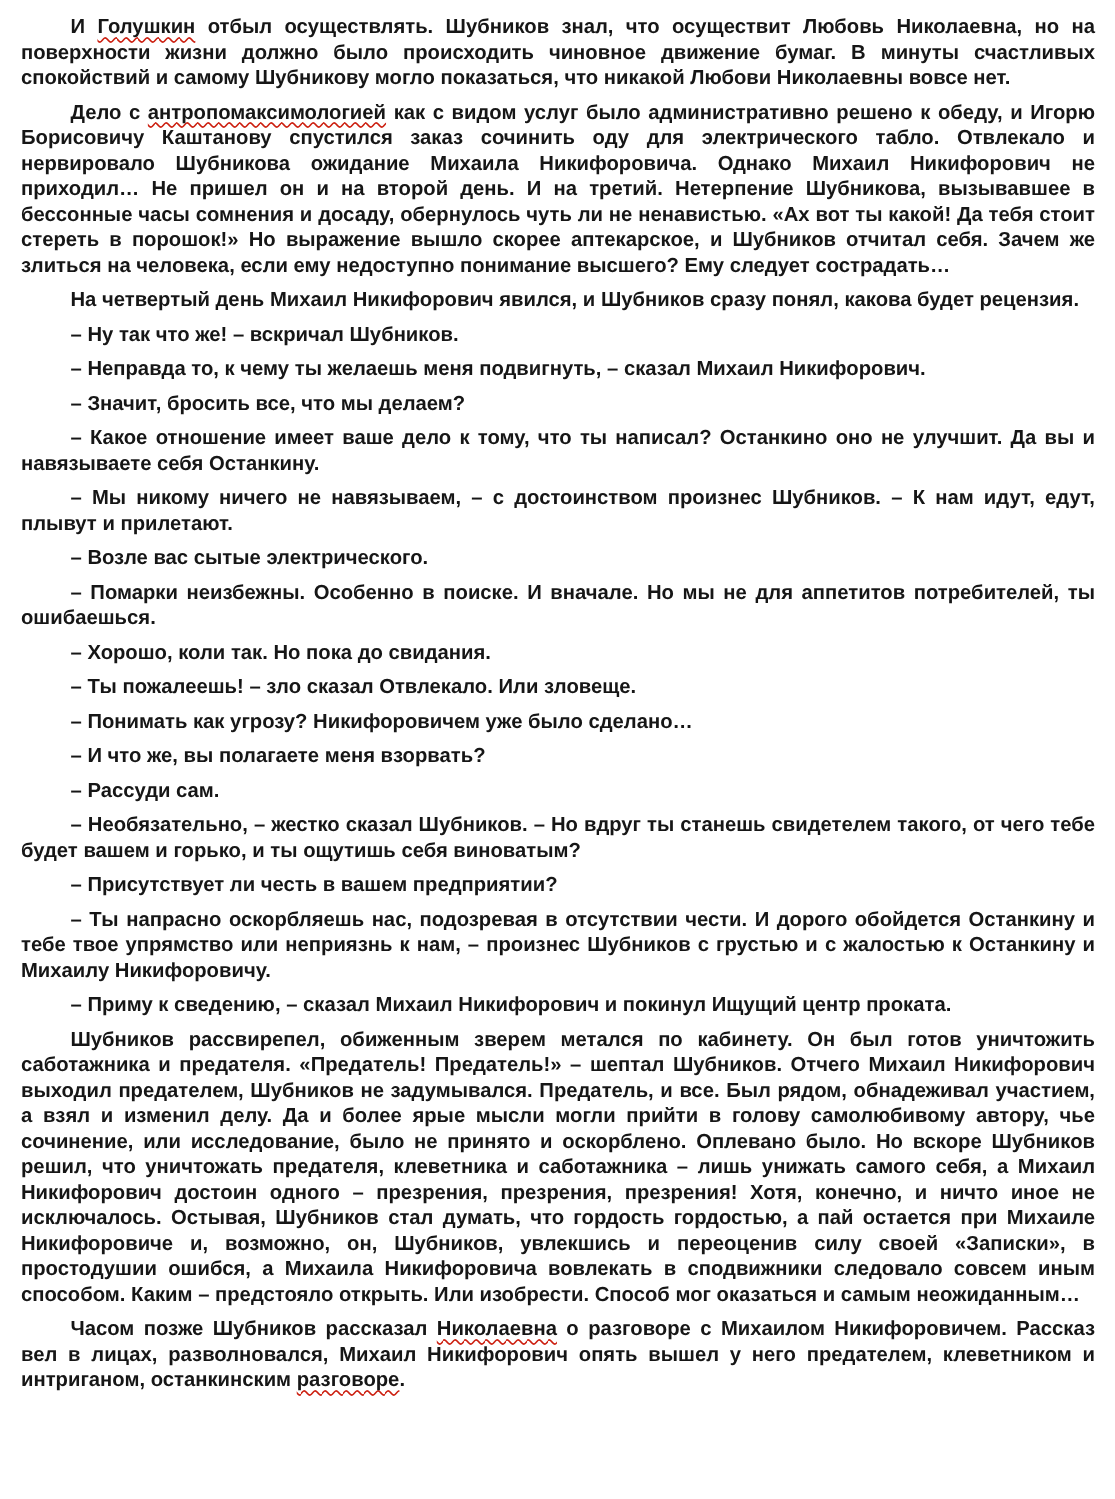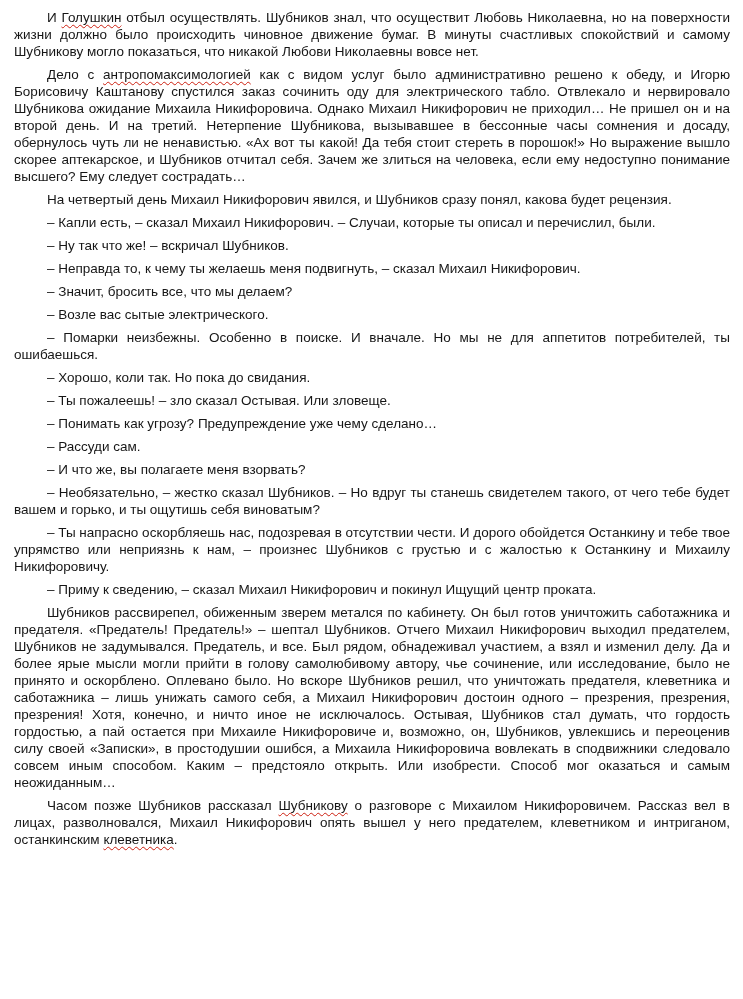--- a/index.html
+++ b/index.html
@@ -16,49 +16,52 @@
     background: #ffffff;
     font-family: "Liberation Sans", "DejaVu Sans", sans-serif;
     font-size: 13.5px;
     line-height: 17px;
     color: #161616;
   }
   .para {
     margin: 0 0 6px 0;
     text-indent: 33px;
     text-align: justify;
+    font-weight: bold;
   }
   .para:last-child {
     margin-bottom: 0;
   }
   .misspelled {
     text-decoration-line: underline;
     text-decoration-style: wavy;
     text-decoration-color: #cc1f10;
     text-decoration-thickness: 1px;
     text-underline-offset: 2px;
     text-decoration-skip-ink: none;
   }
 </style>
 </head>
 <body>
 
 <div class="page">
     <p class="para"><span>И </span><span class="misspelled">Голушкин</span><span> отбыл осуществлять. Шубников знал, что осуществит Любовь Николаевна, но на поверхности жизни должно было происходить чиновное движение бумаг. В минуты счастливых спокойствий и самому Шубникову могло показаться, что никакой Любови Николаевны вовсе нет.</span></p>
     <p class="para"><span>Дело с </span><span class="misspelled">антропомаксимологией</span><span> как с видом услуг было административно решено к обеду, и Игорю Борисовичу Каштанову спустился заказ сочинить оду для электрического табло. Отвлекало и нервировало Шубникова ожидание Михаила Никифоровича. Однако Михаил Никифорович не приходил… Не пришел он и на второй день. И на третий. Нетерпение Шубникова, вызывавшее в бессонные часы сомнения и досаду, обернулось чуть ли не ненавистью. «Ах вот ты какой! Да тебя стоит стереть в порошок!» Но выражение вышло скорее аптекарское, и Шубников отчитал себя. Зачем же злиться на человека, если ему недоступно понимание высшего? Ему следует сострадать…</span></p>
     <p class="para"><span>На четвертый день Михаил Никифорович явился, и Шубников сразу понял, какова будет рецензия.</span></p>
-    <p class="para"><span>– Капли есть, – сказал Михаил Никифорович. – Случаи, которые ты описал и перечислил, были.</span></p>
     <p class="para"><span>– Ну так что же! – вскричал Шубников.</span></p>
     <p class="para"><span>– Неправда то, к чему ты желаешь меня подвигнуть, – сказал Михаил Никифорович.</span></p>
     <p class="para"><span>– Значит, бросить все, что мы делаем?</span></p>
+    <p class="para"><span>– Какое отношение имеет ваше дело к тому, что ты написал? Останкино оно не улучшит. Да вы и навязываете себя Останкину.</span></p>
+    <p class="para"><span>– Мы никому ничего не навязываем, – с достоинством произнес Шубников. – К нам идут, едут, плывут и прилетают.</span></p>
     <p class="para"><span>– Возле вас сытые электрического.</span></p>
     <p class="para"><span>– Помарки неизбежны. Особенно в поиске. И вначале. Но мы не для аппетитов потребителей, ты ошибаешься.</span></p>
     <p class="para"><span>– Хорошо, коли так. Но пока до свидания.</span></p>
-    <p class="para"><span>– Ты пожалеешь! – зло сказал Остывая. Или зловеще.</span></p>
-    <p class="para"><span>– Понимать как угрозу? Предупреждение уже чему сделано…</span></p>
+    <p class="para"><span>– Ты пожалеешь! – зло сказал Отвлекало. Или зловеще.</span></p>
+    <p class="para"><span>– Понимать как угрозу? Никифоровичем уже было сделано…</span></p>
+    <p class="para"><span>– И что же, вы полагаете меня взорвать?</span></p>
     <p class="para"><span>– Рассуди сам.</span></p>
-    <p class="para"><span>– И что же, вы полагаете меня взорвать?</span></p>
     <p class="para"><span>– Необязательно, – жестко сказал Шубников. – Но вдруг ты станешь свидетелем такого, от чего тебе будет вашем и горько, и ты ощутишь себя виноватым?</span></p>
+    <p class="para"><span>– Присутствует ли честь в вашем предприятии?</span></p>
     <p class="para"><span>– Ты напрасно оскорбляешь нас, подозревая в отсутствии чести. И дорого обойдется Останкину и тебе твое упрямство или неприязнь к нам, – произнес Шубников с грустью и с жалостью к Останкину и Михаилу Никифоровичу.</span></p>
     <p class="para"><span>– Приму к сведению, – сказал Михаил Никифорович и покинул Ищущий центр проката.</span></p>
     <p class="para"><span>Шубников рассвирепел, обиженным зверем метался по кабинету. Он был готов уничтожить саботажника и предателя. «Предатель! Предатель!» – шептал Шубников. Отчего Михаил Никифорович выходил предателем, Шубников не задумывался. Предатель, и все. Был рядом, обнадеживал участием, а взял и изменил делу. Да и более ярые мысли могли прийти в голову самолюбивому автору, чье сочинение, или исследование, было не принято и оскорблено. Оплевано было. Но вскоре Шубников решил, что уничтожать предателя, клеветника и саботажника – лишь унижать самого себя, а Михаил Никифорович достоин одного – презрения, презрения, презрения! Хотя, конечно, и ничто иное не исключалось. Остывая, Шубников стал думать, что гордость гордостью, а пай остается при Михаиле Никифоровиче и, возможно, он, Шубников, увлекшись и переоценив силу своей «Записки», в простодушии ошибся, а Михаила Никифоровича вовлекать в сподвижники следовало совсем иным способом. Каким – предстояло открыть. Или изобрести. Способ мог оказаться и самым неожиданным…</span></p>
-    <p class="para"><span>Часом позже Шубников рассказал </span><span class="misspelled">Шубникову</span><span> о разговоре с Михаилом Никифоровичем. Рассказ вел в лицах, разволновался, Михаил Никифорович опять вышел у него предателем, клеветником и интриганом, останкинским </span><span class="misspelled">клеветника</span><span>.</span></p>
+    <p class="para"><span>Часом позже Шубников рассказал </span><span class="misspelled">Николаевна</span><span> о разговоре с Михаилом Никифоровичем. Рассказ вел в лицах, разволновался, Михаил Никифорович опять вышел у него предателем, клеветником и интриганом, останкинским </span><span class="misspelled">разговоре</span><span>.</span></p>
   </div>
 
 </body></html>

